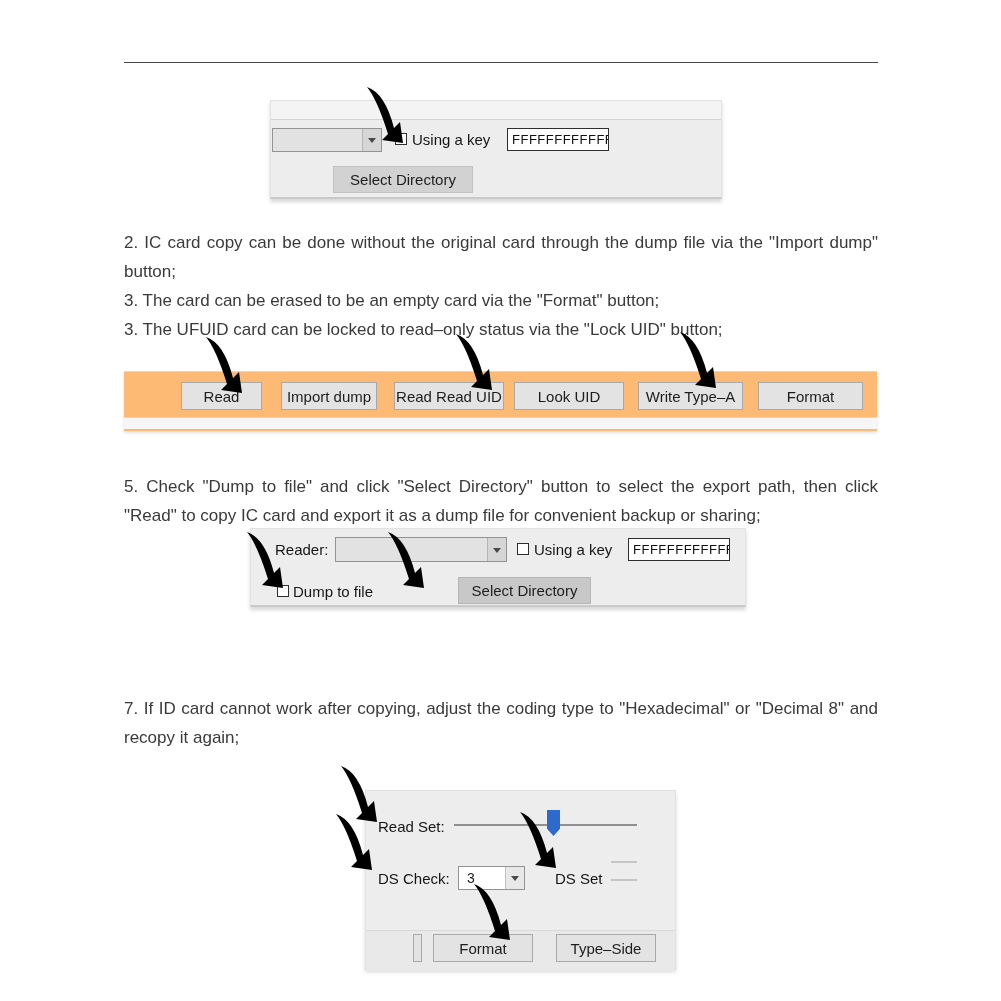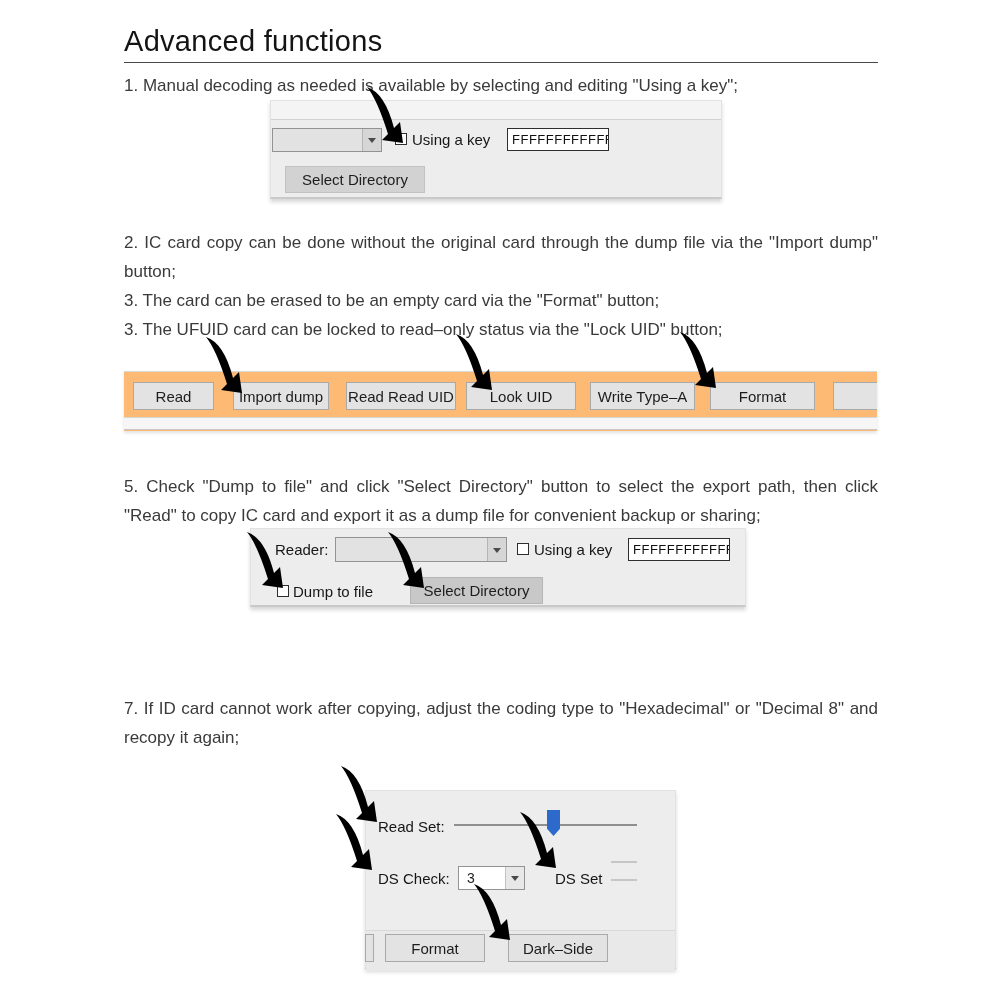--- a/index.html
+++ b/index.html
@@ -14,21 +14,21 @@
         color:#3a3a3a;text-align:justify;}
   .para.single{text-align:left;}
 
   .panel{position:absolute;background:#ededed;border:1px solid #e2e2e2;
          border-bottom:2px solid #c9c9c9;box-shadow:0 3px 4px rgba(0,0,0,.16);box-sizing:border-box;}
   .topstrip{position:absolute;left:0;top:0;right:0;height:18px;background:#f4f4f4;
             border-bottom:1px solid #d2d2d2;}
 
   .ui-btn{position:absolute;display:flex;align-items:center;justify-content:center;
           background:#e3e3e3;border:1px solid #a9a9a9;font-size:15px;color:#1d1d1d;
-          box-sizing:border-box;white-space:nowrap;overflow:hidden;}
+          box-sizing:border-box;white-space:nowrap;overflow:hidden;margin-left:48px;}
   .ui-btn.flat{background:#d2d2d2;border:1px solid #c2c2c2;}
   .ui-btn.dark{background:#c8c8c8;border:1px solid #b5b5b5;}
 
   .ui-label{position:absolute;font-size:15px;line-height:15px;color:#161616;white-space:nowrap;}
 
   .checkbox{position:absolute;width:12px;height:12px;background:#fff;border:1px solid #2e2e2e;
             box-sizing:border-box;}
 
   .textbox{position:absolute;background:#fff;border:1px solid #2e2e2e;box-sizing:border-box;
            font-family:"Liberation Sans",sans-serif;font-size:13px;letter-spacing:.5px;color:#111;
@@ -62,24 +62,22 @@
 <body>
 
 <svg width="0" height="0" style="position:absolute" aria-hidden="true">
   <defs>
     <path id="annArrow" d="M4 0 Q22 6 31 41 L37 35 L40 56 L19 53 L25 47 Q14 12 4 0 Z"></path>
   </defs>
 </svg>
 
 <div class="page">
 
-  <h1 class="title">Advanced functions</h1>
   <div class="title-rule"></div>
 
-  <p class="para single" style="top:71px">1. Manual decoding as needed is available by selecting and editing "Using a key";</p>
   <p class="para" style="top:228px">2. IC card copy can be done without the original card through the dump file via the "Import dump" button;</p>
   <p class="para single" style="top:286px">3. The card can be erased to be an empty card via the "Format" button;</p>
   <p class="para single" style="top:315px">3. The UFUID card can be locked to read–only status via the "Lock UID" button;</p>
   <p class="para" style="top:472px">5. Check "Dump to file" and click "Select Directory" button to select the export path, then click "Read" to copy IC card and export it as a dump file for convenient backup or sharing;</p>
   <p class="para" style="top:694px">7. If ID card cannot work after copying, adjust the coding type to "Hexadecimal" or "Decimal 8" and recopy it again;</p>
 
   <div class="panel" style="left:270px;top:100px;width:452px;height:99px">
     <div class="topstrip"></div>
     <div class="combo" style="left:1px;top:27px;width:110px;height:24px">
       <span class="chevbox"></span>
@@ -125,21 +123,21 @@
       <span class="val">3</span>
       <span class="chevbox"></span>
       <span class="chev"></span>
     </div>
     <span class="ui-label" style="left:189px;top:80px">DS Set</span>
     <div class="tick" style="left:245px;top:70px;width:26px"></div>
     <div class="tick" style="left:245px;top:88px;width:26px"></div>
     <div class="strip" style="top:139px"></div>
     <div class="ui-btn" style="left:-1px;top:143px;width:9px;height:28px"></div>
     <div class="ui-btn" style="left:19px;top:143px;width:100px;height:28px">Format</div>
-    <div class="ui-btn" style="left:142px;top:143px;width:100px;height:28px">Dark–Side</div>
+    <div class="ui-btn" style="left:142px;top:143px;width:100px;height:28px">Type–Side</div>
   </div>
 
   <svg class="arrow" style="left: 363px; top: 87px; fill: rgb(0, 0, 0);" viewBox="0 0 50 60">
       <use href="#annArrow"></use>
     </svg>
   <svg class="arrow" style="left: 202px; top: 337px; fill: rgb(0, 0, 0);" viewBox="0 0 50 60">
       <use href="#annArrow"></use>
     </svg>
   <svg class="arrow" style="left: 452px; top: 334px; fill: rgb(0, 0, 0);" viewBox="0 0 50 60">
       <use href="#annArrow"></use>

